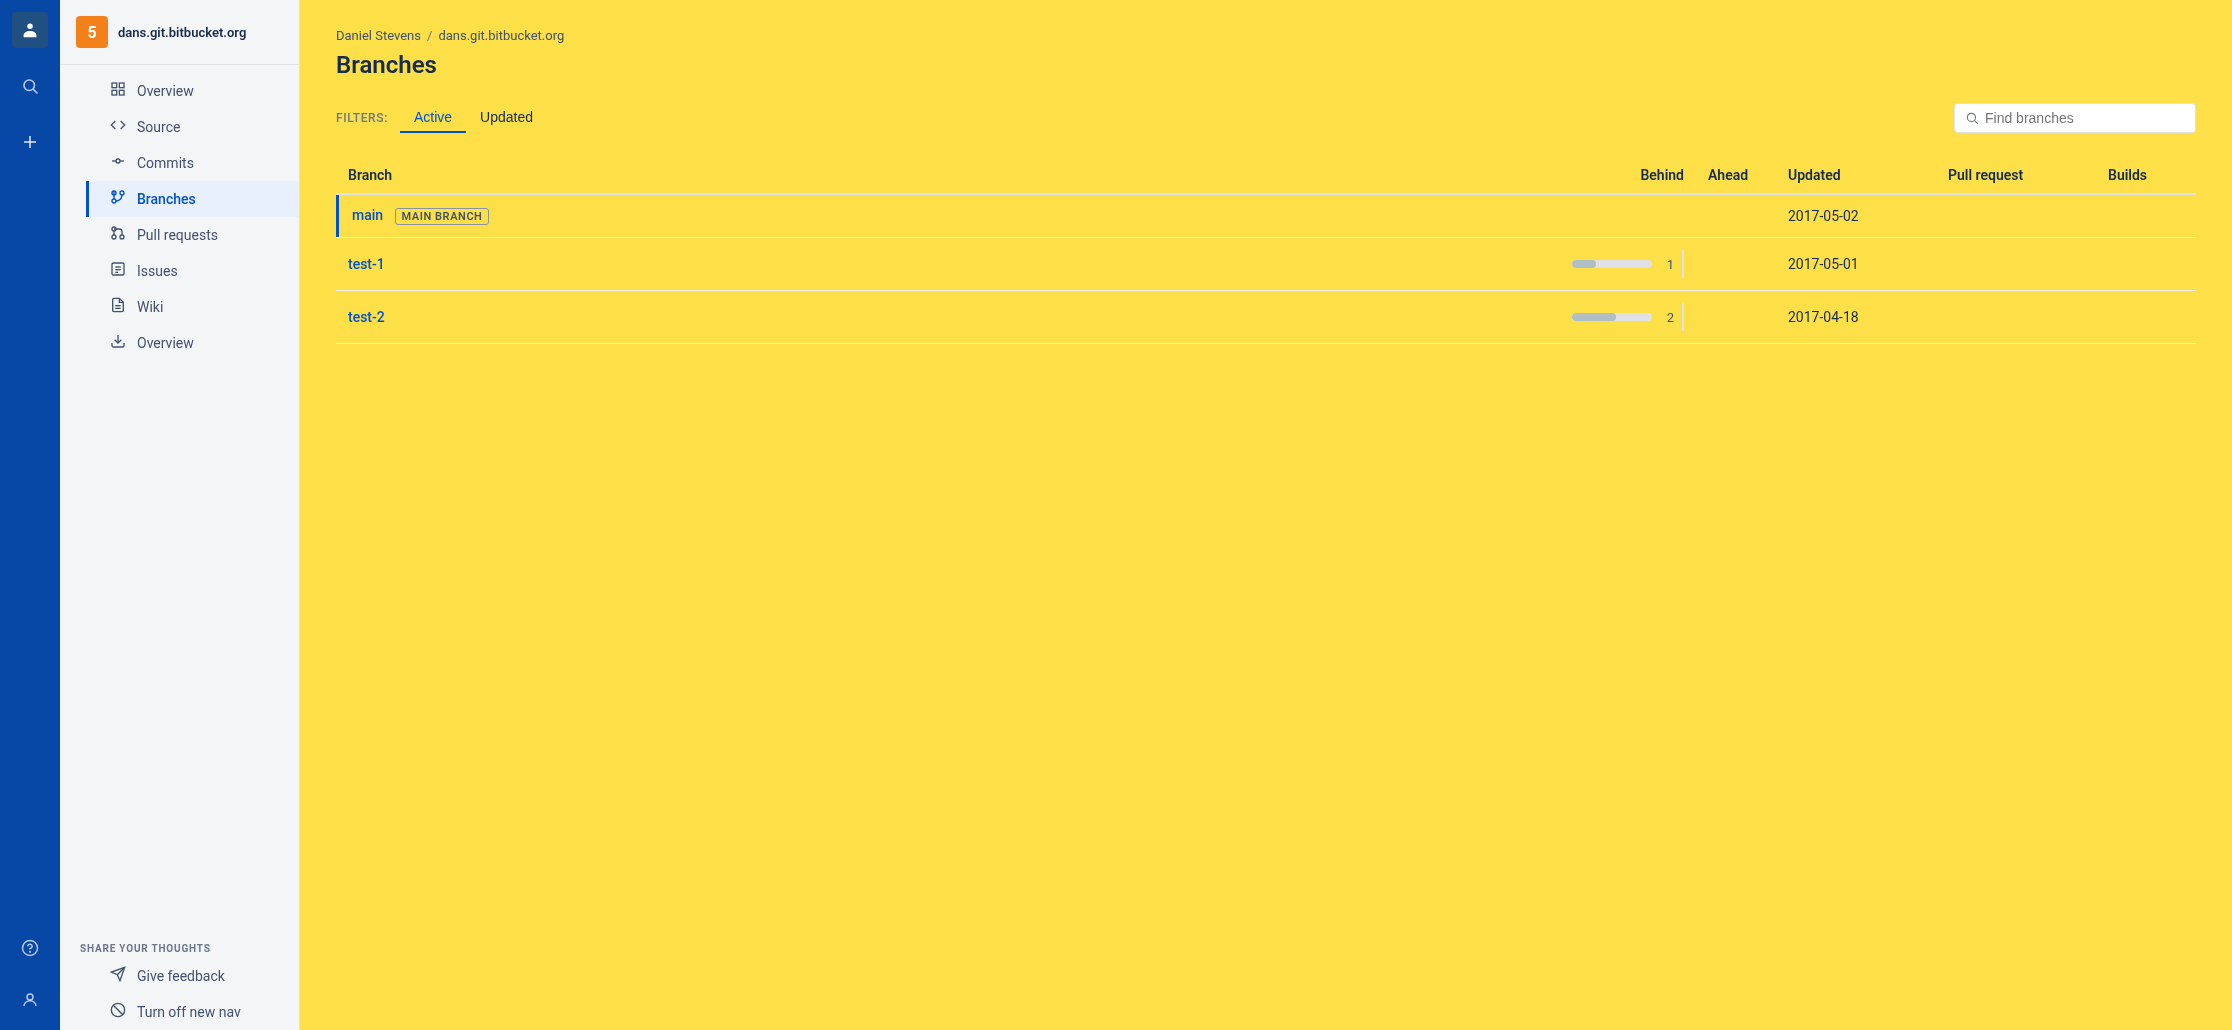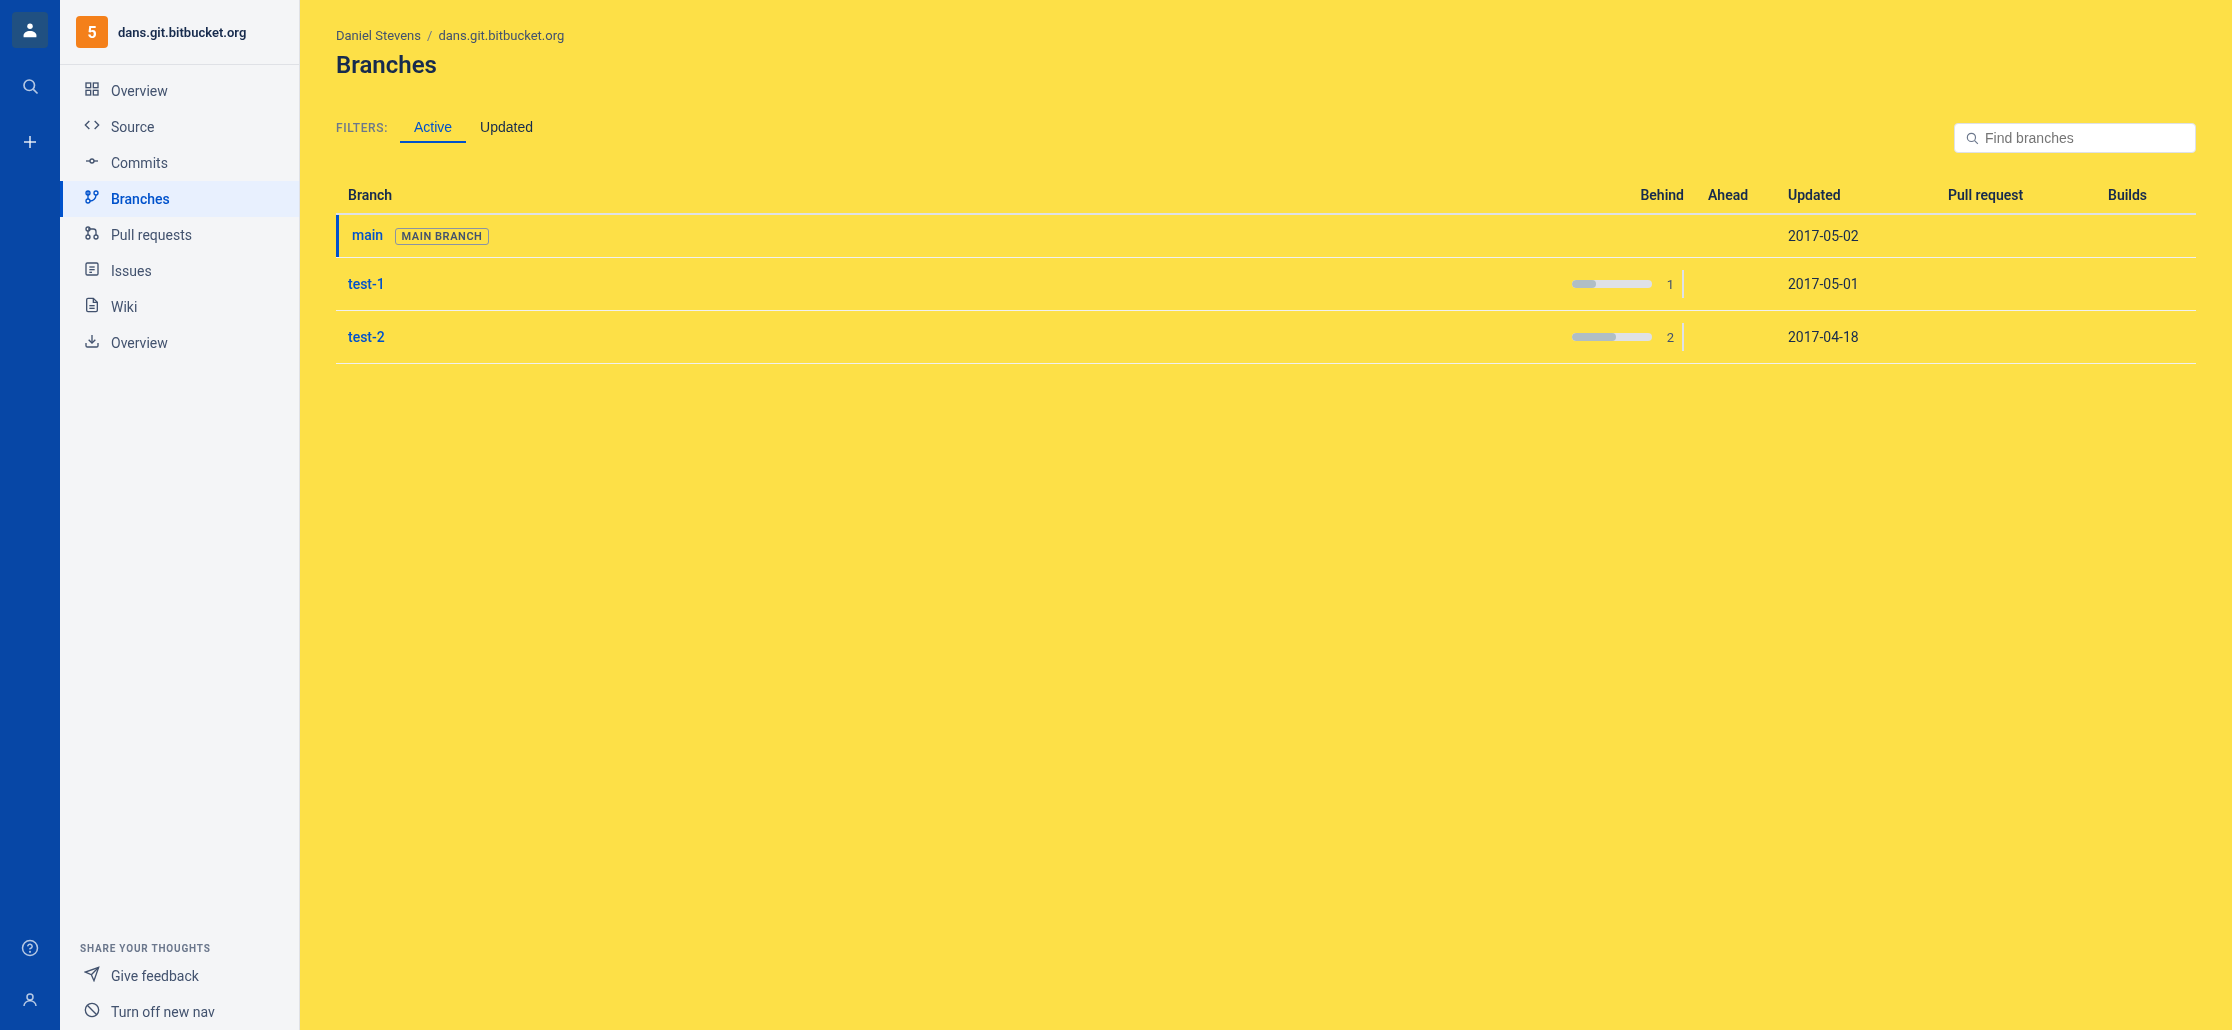--- a/index.html
+++ b/index.html
@@ -69,20 +69,21 @@
       flex: 1;
     }
     .sidebar-nav-item {
       display: flex; align-items: center; gap: 10px;
       padding: 8px 20px;
       color: #42526e;
       font-size: 14px;
       cursor: pointer;
       border-left: 3px solid transparent;
       text-decoration: none;
+      margin-left: 26px;
     }
     .sidebar-nav-item.active {
       color: #0052cc;
       background: #e8f0fe;
       border-left-color: #0052cc;
       font-weight: 500;
     }
     .sidebar-nav-icon {
       width: 18px; text-align: center; font-size: 15px; flex-shrink: 0;
     }
@@ -136,21 +137,20 @@
     .filter-btn.active {
       color: #0052cc; border-bottom-color: #0052cc; font-weight: 500;
     }
 
     .search-box {
       display: flex; align-items: center;
       border: 1px solid #dfe1e6;
       border-radius: 4px;
       padding: 6px 10px; gap: 6px;
       background: #fff;
-      margin-top: 20px;
     }
     .search-box input {
       border: none; outline: none; font-size: 14px;
       color: #172b4d; width: 200px;
     }
 
     
     .branches-table {
       width: 100%;
       border-collapse: collapse;

